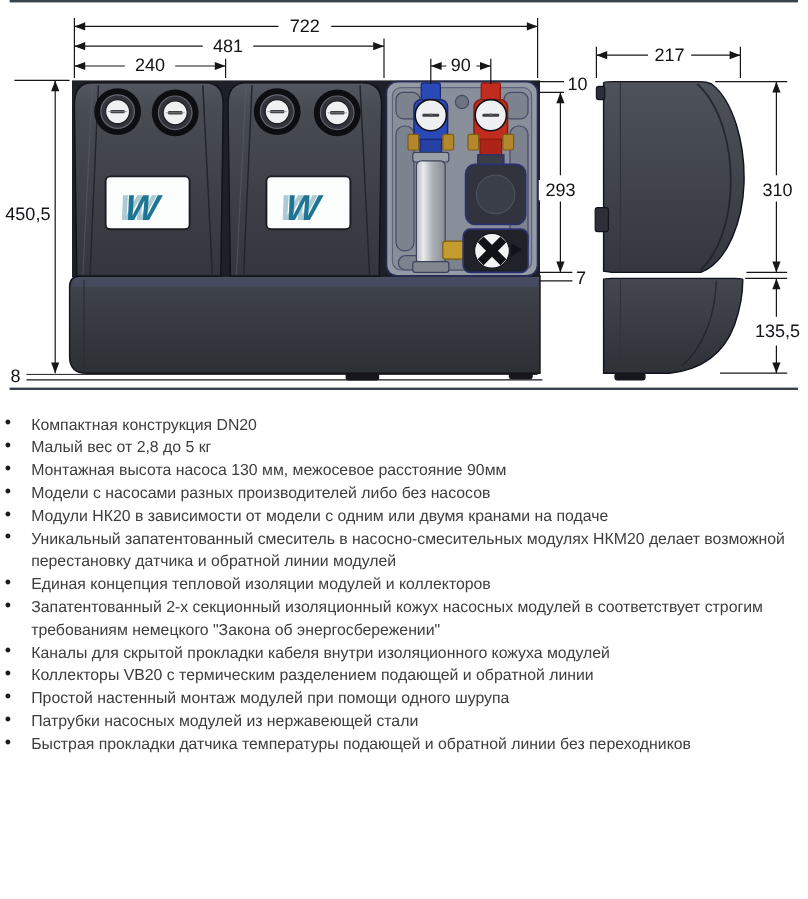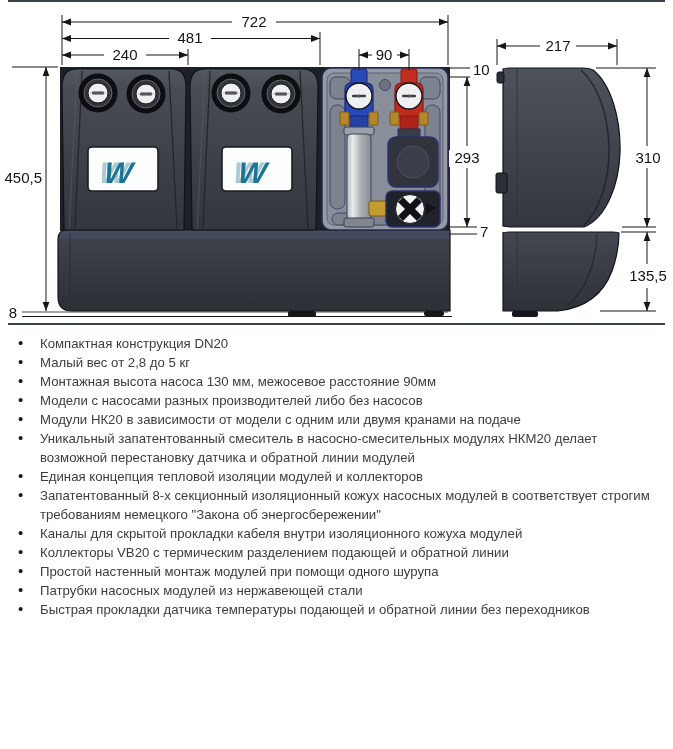--- a/index.html
+++ b/index.html
@@ -1,21 +1,21 @@
 <!DOCTYPE html>
 <html><head>
 <meta charset="utf-8">
 <style>
   html,body{margin:0;padding:0;background:#fff}
   body{width:673px;height:749px;overflow:hidden;font-family:"Liberation Sans",sans-serif}
   .sec-title{color:#1478bd;font-weight:bold;font-size:21px;margin:0;padding:9px 8px 5px;letter-spacing:.2px}
   h2.sec-title{margin-top:50px;padding-top:0}
   .rule{height:2px;background:#39414d;margin:0 8px}
   svg.drawing{display:block;margin-top:3px}
-  ul.adv{list-style:none;margin:9px 0 0;padding:0 8px 0 16px}
+  ul.adv{list-style:none;margin:19px 0 0;padding:0 8px 0 2px}
   li.adv-item{position:relative;padding-left:24px;font-size:13.2px;line-height:19px;color:#3d3d3d}
   li.adv-item::before{content:"\2022";position:absolute;left:2px;top:-1px;font-size:15px;color:#1a1a1a}
   
   .dl{stroke:#16161a;stroke-width:1;fill:none}
   .thin{stroke-width:.8}
   .ah{fill:#16161a;stroke:none}
   .lbg{fill:#ffffff;stroke:none}
   .dim{font-size:15px;fill:#141418;font-family:"Liberation Sans",sans-serif}
   .mid{text-anchor:middle}
   .facet-l{stroke:#5a5f67;stroke-width:1;opacity:.6;fill:none}
@@ -274,21 +274,21 @@
       <li class="adv-item"><span>Монтажная высота насоса 130 мм, межосевое расстояние 90мм</span></li>
 
       <li class="adv-item"><span>Модели с насосами разных производителей либо без насосов</span></li>
 
       <li class="adv-item"><span>Модули НК20 в зависимости от модели с одним или двумя кранами на подаче</span></li>
 
       <li class="adv-item"><span>Уникальный запатентованный смеситель в насосно-смесительных модулях НКМ20 делает возможной переста­новку датчика и обратной линии модулей</span></li>
 
       <li class="adv-item"><span>Единая концепция тепловой изоляции модулей и коллекторов</span></li>
 
-      <li class="adv-item"><span>Запатентованный 8-х секционный изоляционный кожух насосных модулей в соответствует строгим требованиям немецкого "Закона об энергосбережении"</span></li>
+      <li class="adv-item"><span>Запатентованный 2-х секционный изоляционный кожух насосных модулей в соответствует строгим требованиям немецкого "Закона об энергосбережении"</span></li>
 
       <li class="adv-item"><span>Каналы для скрытой прокладки кабеля внутри изоляционного кожуха модулей</span></li>
 
       <li class="adv-item"><span>Коллекторы VB20 с термическим разделением подающей и обратной линии</span></li>
 
       <li class="adv-item"><span>Простой настенный монтаж модулей при помощи одного шурупа</span></li>
 
       <li class="adv-item"><span>Патрубки насосных модулей из нержавеющей стали</span></li>
 
       <li class="adv-item"><span>Быстрая прокладки датчика температуры подающей и обратной линии без переходников</span></li>

